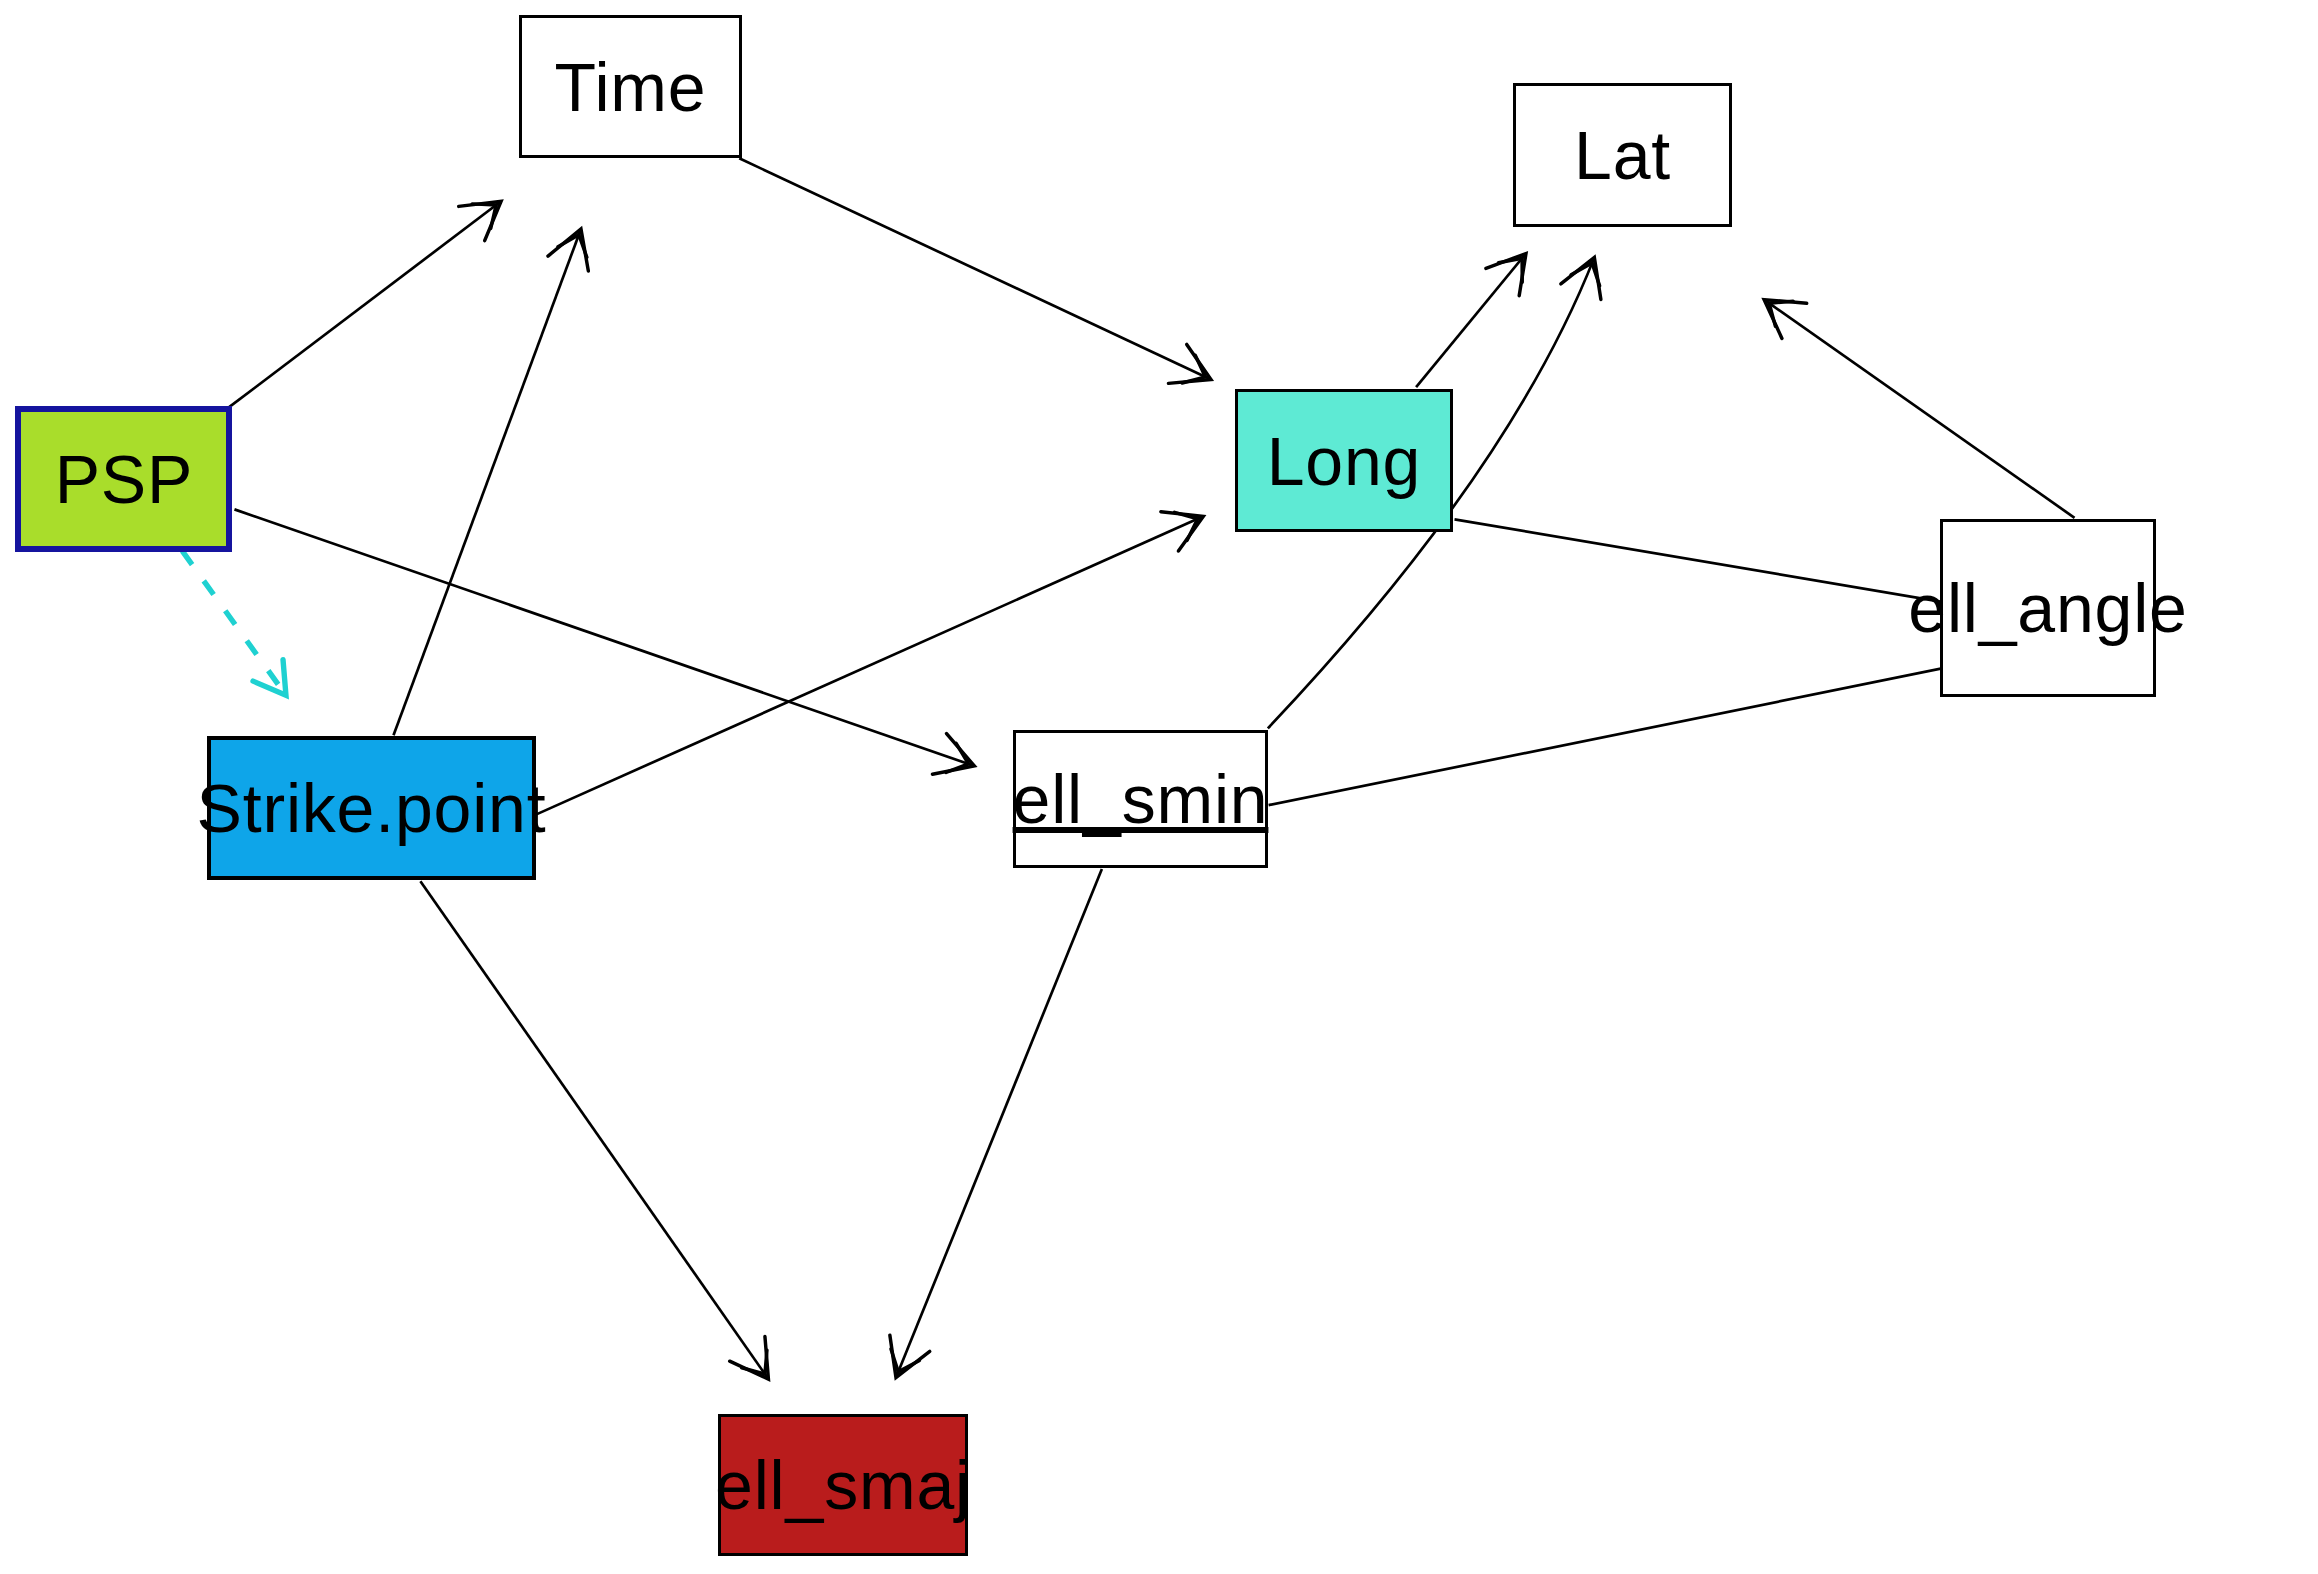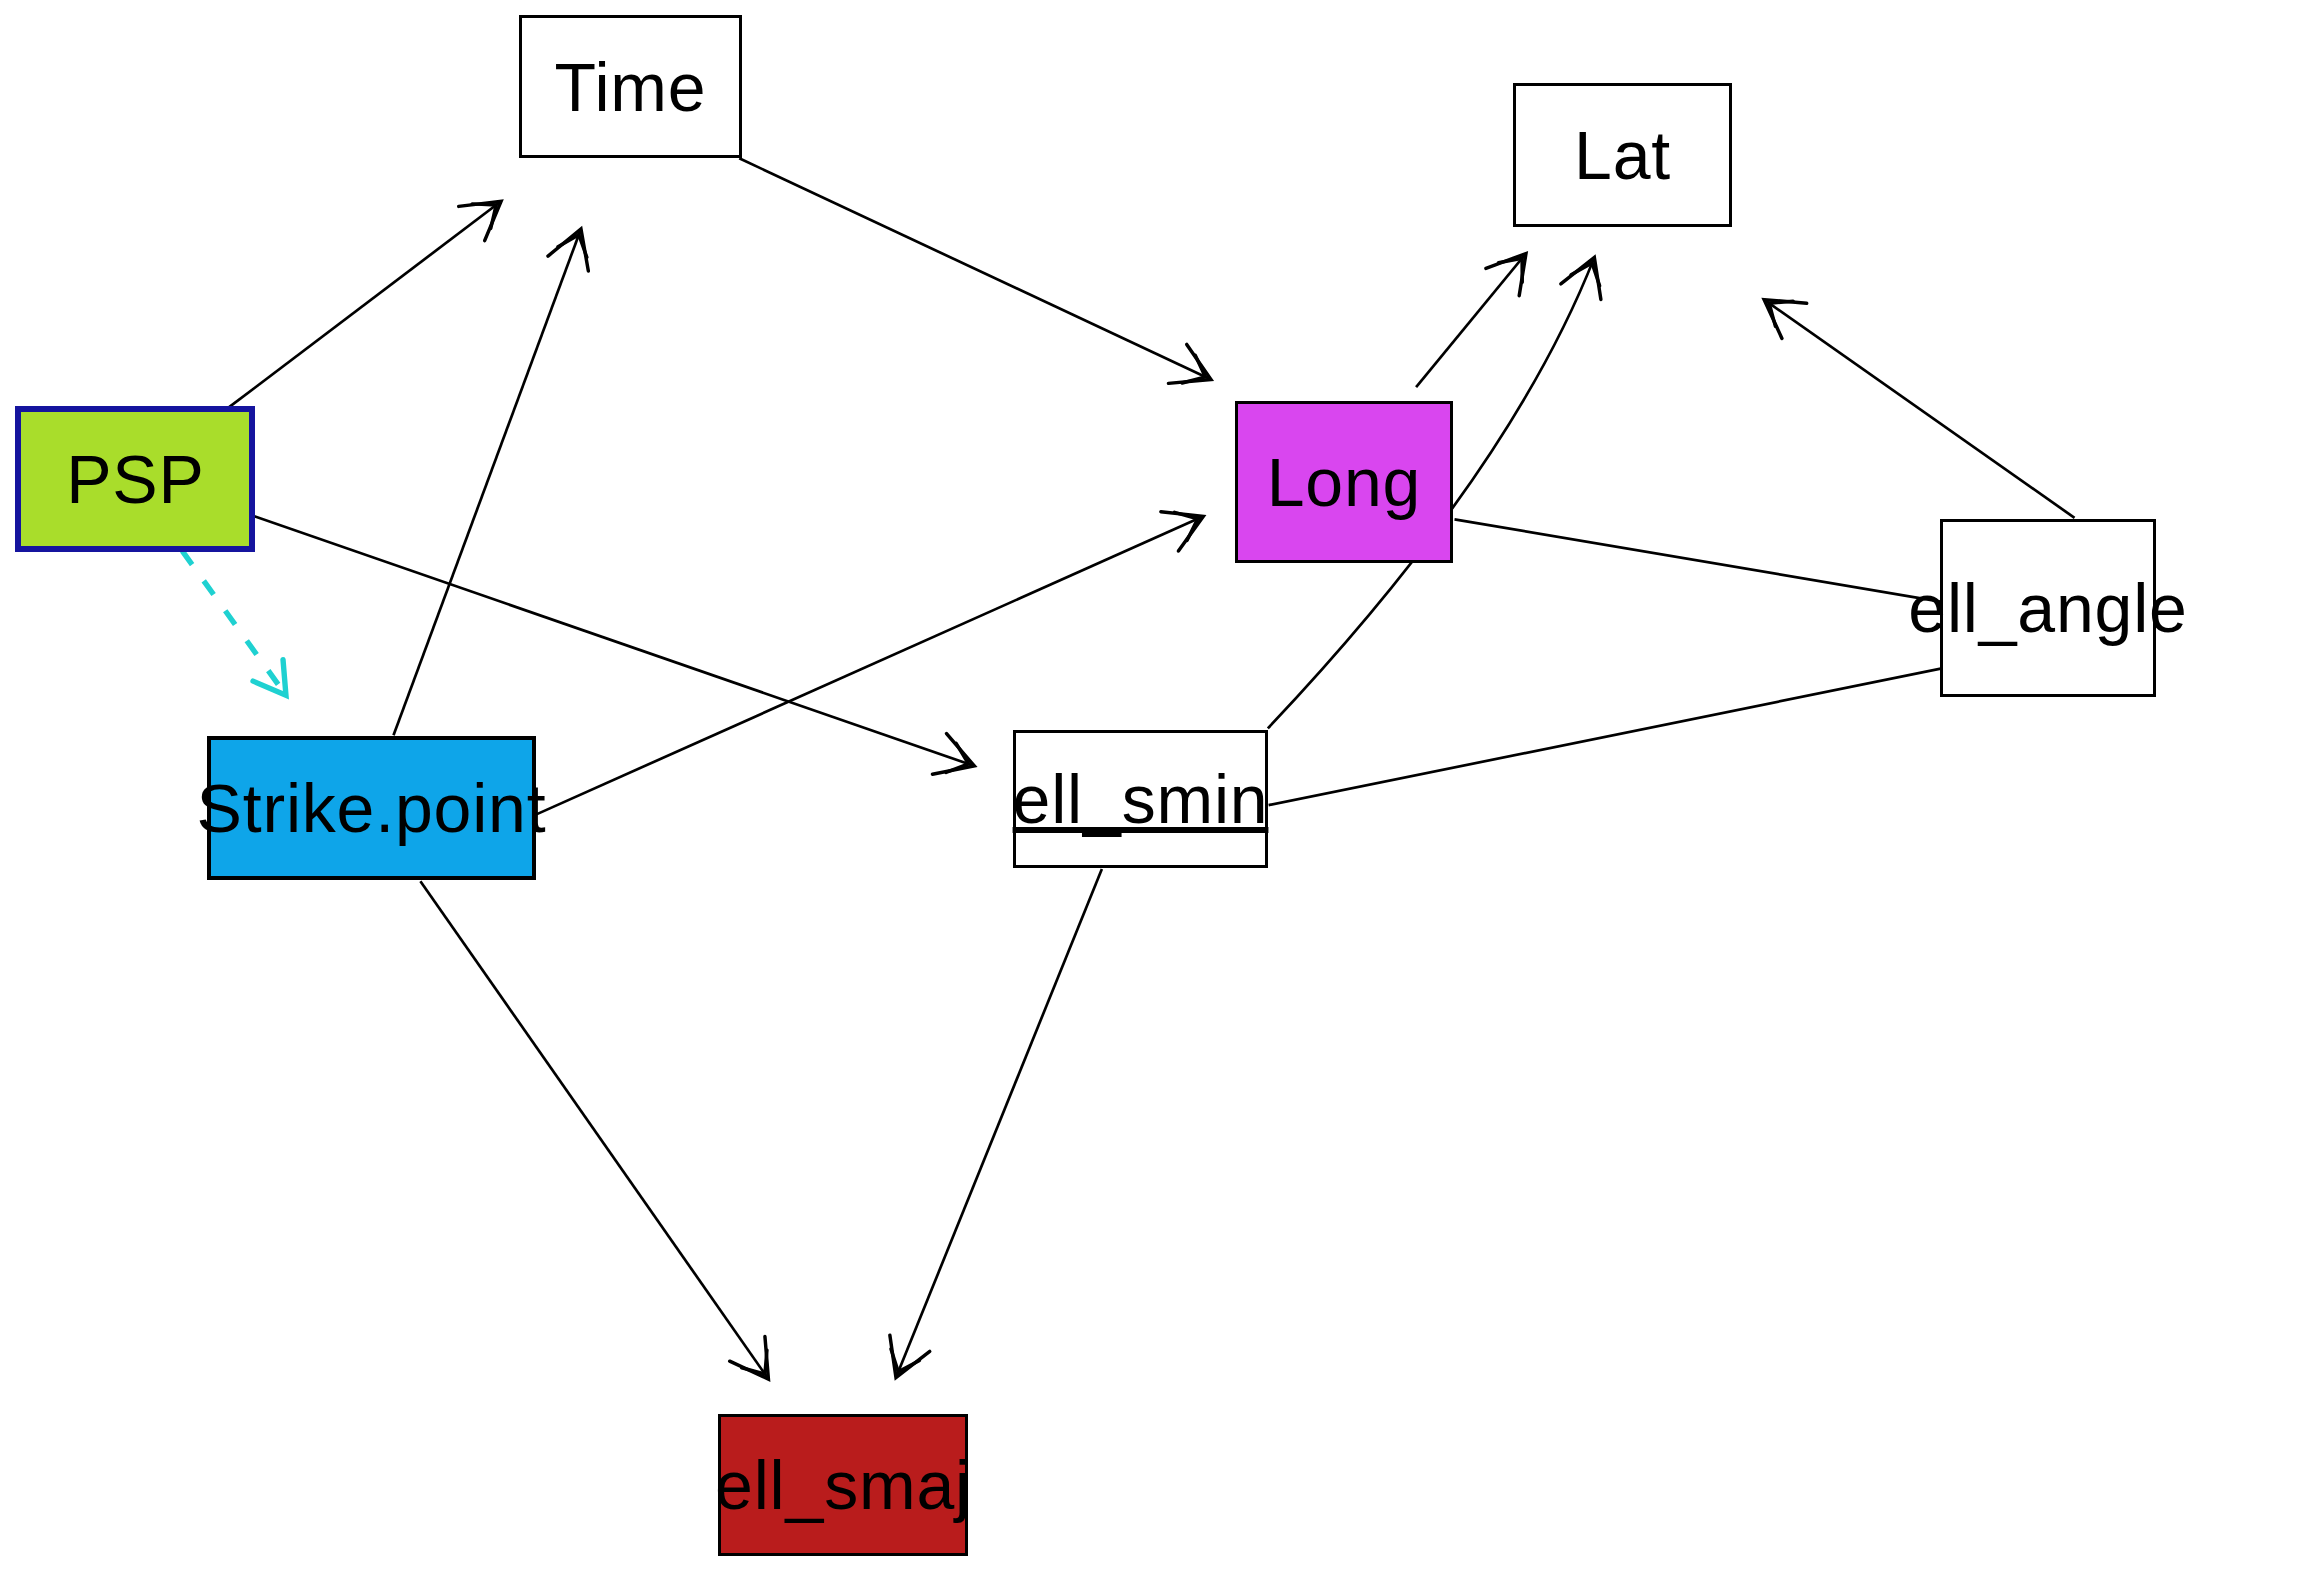--- a/index.html
+++ b/index.html
@@ -64,30 +64,30 @@
         <path d="M 962 206 L 1576 494" fill="none" stroke="#000000" stroke-width="3.5" marker-end="url(#arrow-solid000000)"></path>
         <path d="M 1843 504 L 1986 330" fill="none" stroke="#000000" stroke-width="3.5" marker-end="url(#arrow-solid000000)"></path>
         <path d="M 1893 676 L 2602 796" fill="none" stroke="#000000" stroke-width="3.5" marker-end="url(#arrow-solid000000)"></path>
         <path d="M 1650 948 Q 1965 615 2075 335" fill="none" stroke="#000000" stroke-width="3.5" marker-end="url(#arrow-solid000000)"></path>
         <path d="M 1651 1048 L 2606 854" fill="none" stroke="#000000" stroke-width="3.5" marker-end="url(#arrow-solid000000)"></path>
         <path d="M 1434 1131 L 1166 1793" fill="none" stroke="#000000" stroke-width="3.5" marker-end="url(#arrow-solid000000)"></path>
         <path d="M 2700 674 L 2296 390" fill="none" stroke="#000000" stroke-width="3.5" marker-end="url(#arrow-solid000000)"></path>
       </g>
   </svg>
   <div id="nodes-group">
-      <div class="node" style="left: 15.4px; top: 406px; width: 240px; height: 146px; background: rgb(169, 221, 43); border-color: rgb(21, 20, 158); border-width: 6.1px;">
+      <div class="node" style="left: 15.4px; top: 406px; width: 217px; height: 146px; background: rgb(169, 221, 43); border-color: rgb(21, 20, 158); border-width: 6.1px;">
         <span class="label">PSP</span>
       </div>
       <div class="node" style="left: 519px; top: 15.4px; width: 223px; height: 143px; background: rgb(255, 255, 255); border-color: rgb(0, 0, 0); border-width: 3.8px;">
         <span class="label">Time</span>
       </div>
       <div class="node" style="left: 1513px; top: 83px; width: 219px; height: 144px; background: rgb(255, 255, 255); border-color: rgb(0, 0, 0); border-width: 3.8px;">
         <span class="label">Lat</span>
       </div>
-      <div class="node" style="left: 1235px; top: 389px; width: 218px; height: 162px; background: #d946ef; border-color: rgb(0, 0, 0); border-width: 3.8px; margin-top: 12px;">
+      <div class="node" style="left: 1235px; top: 389px; width: 218px; height: 143px; background: #5eead4; border-color: rgb(0, 0, 0); border-width: 3.8px;">
         <span class="label">Long</span>
       </div>
       <div class="node" style="left: 1940px; top: 519px; width: 216px; height: 178px; background: rgb(255, 255, 255); border-color: rgb(0, 0, 0); border-width: 3.8px;">
         <span class="label">ell_angle</span>
       </div>
       <div class="node" style="left: 207px; top: 736px; width: 329px; height: 144px; background: #0ea5e9; border-color: rgb(0, 0, 0); border-width: 4.6px;">
         <span class="label">Strike.point</span>
       </div>
       <div class="node" style="left: 1013px; top: 730px; width: 255px; height: 138px; background: rgb(255, 255, 255); border-color: rgb(0, 0, 0); border-width: 3.8px; text-decoration: underline;">
         <span class="label">ell_smin</span>

